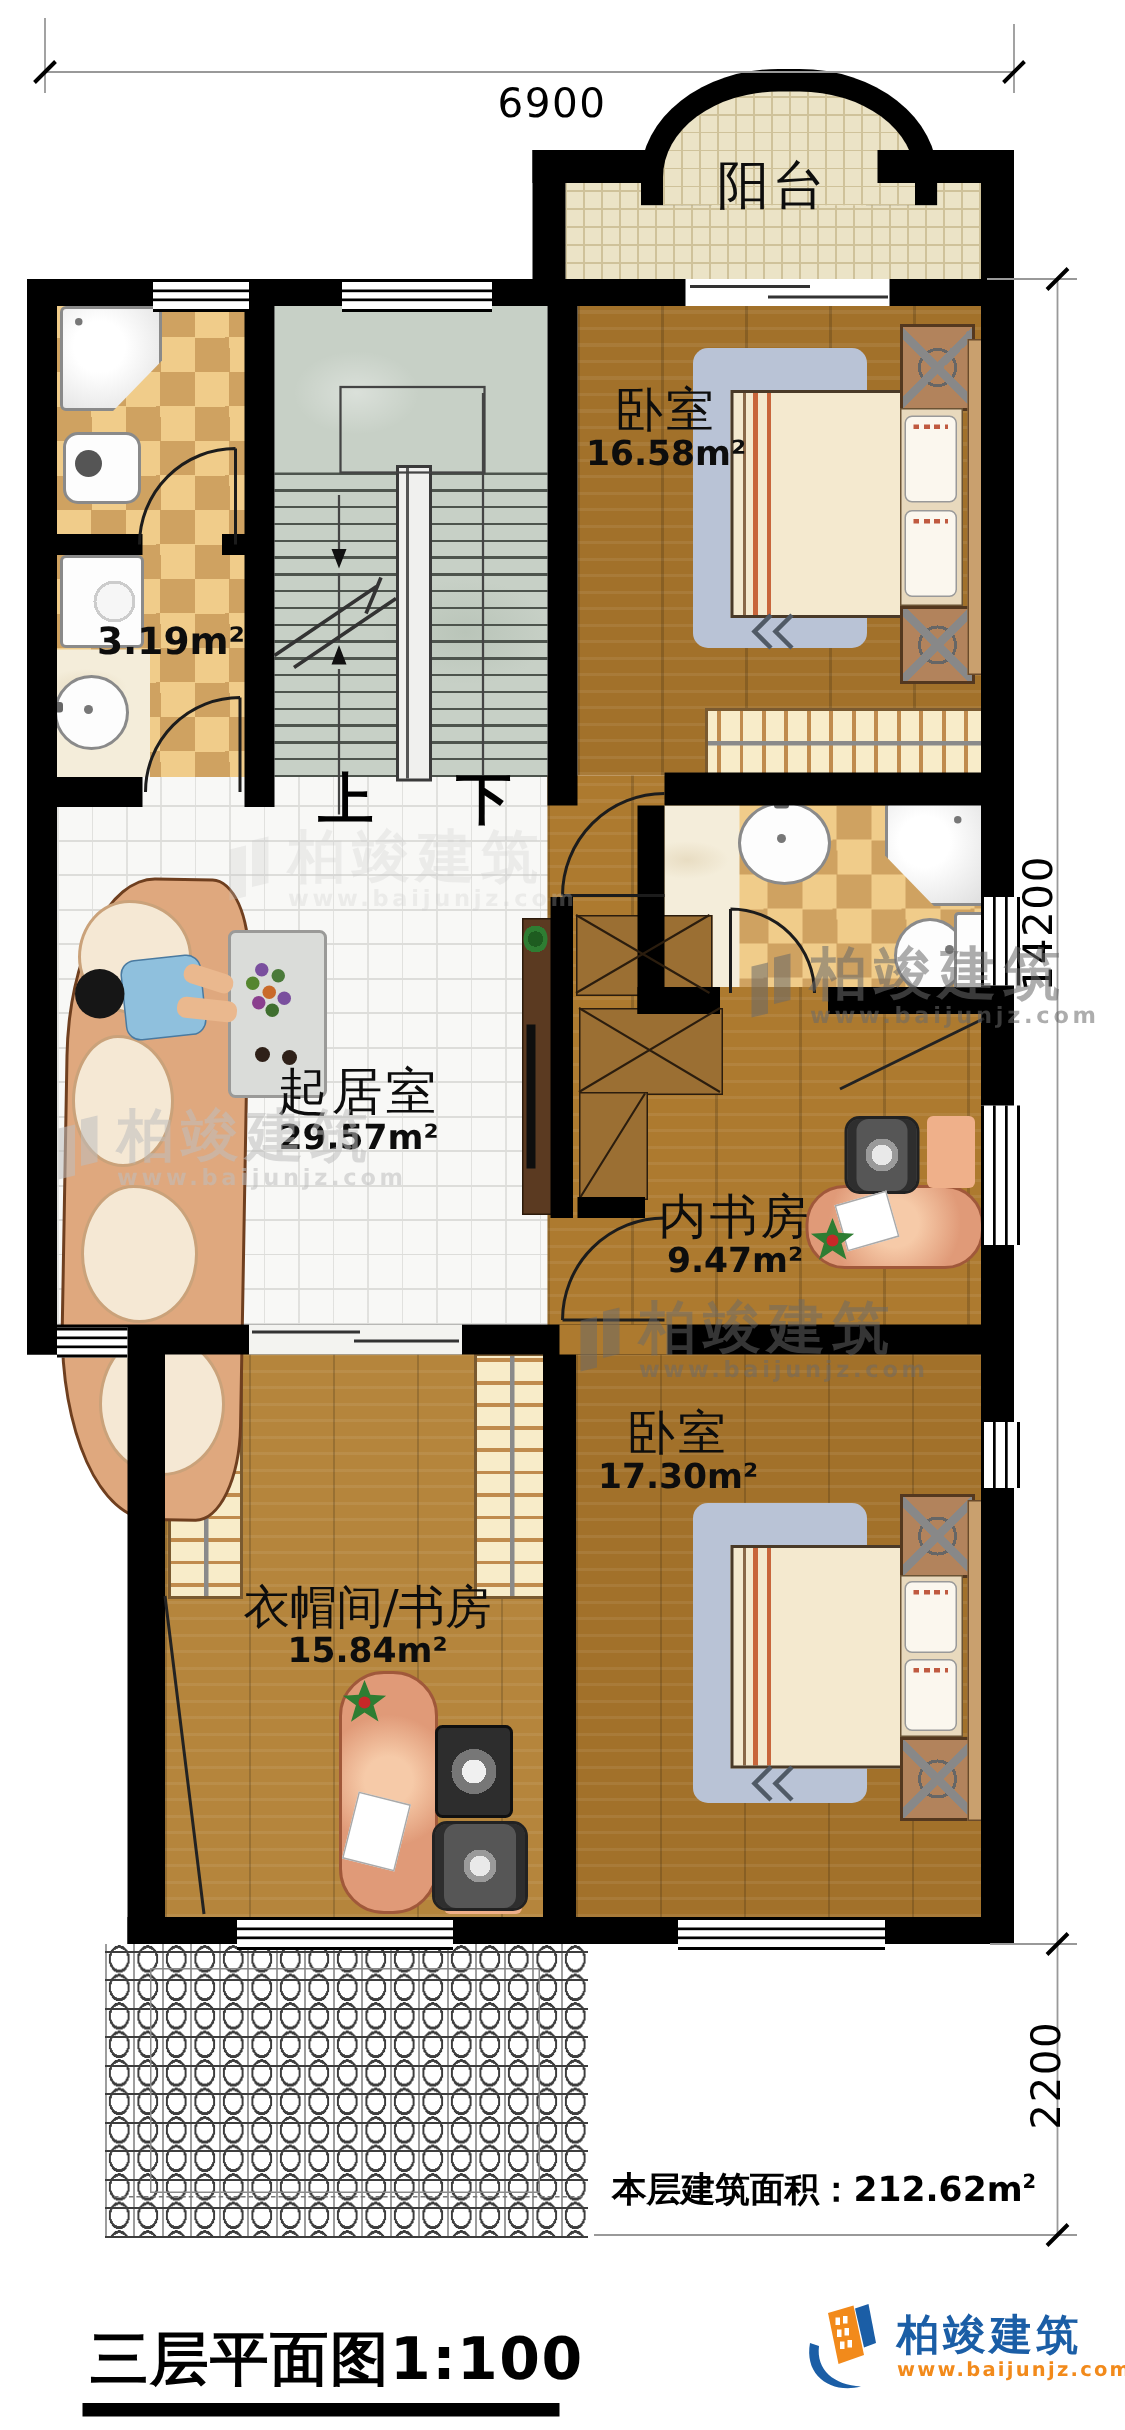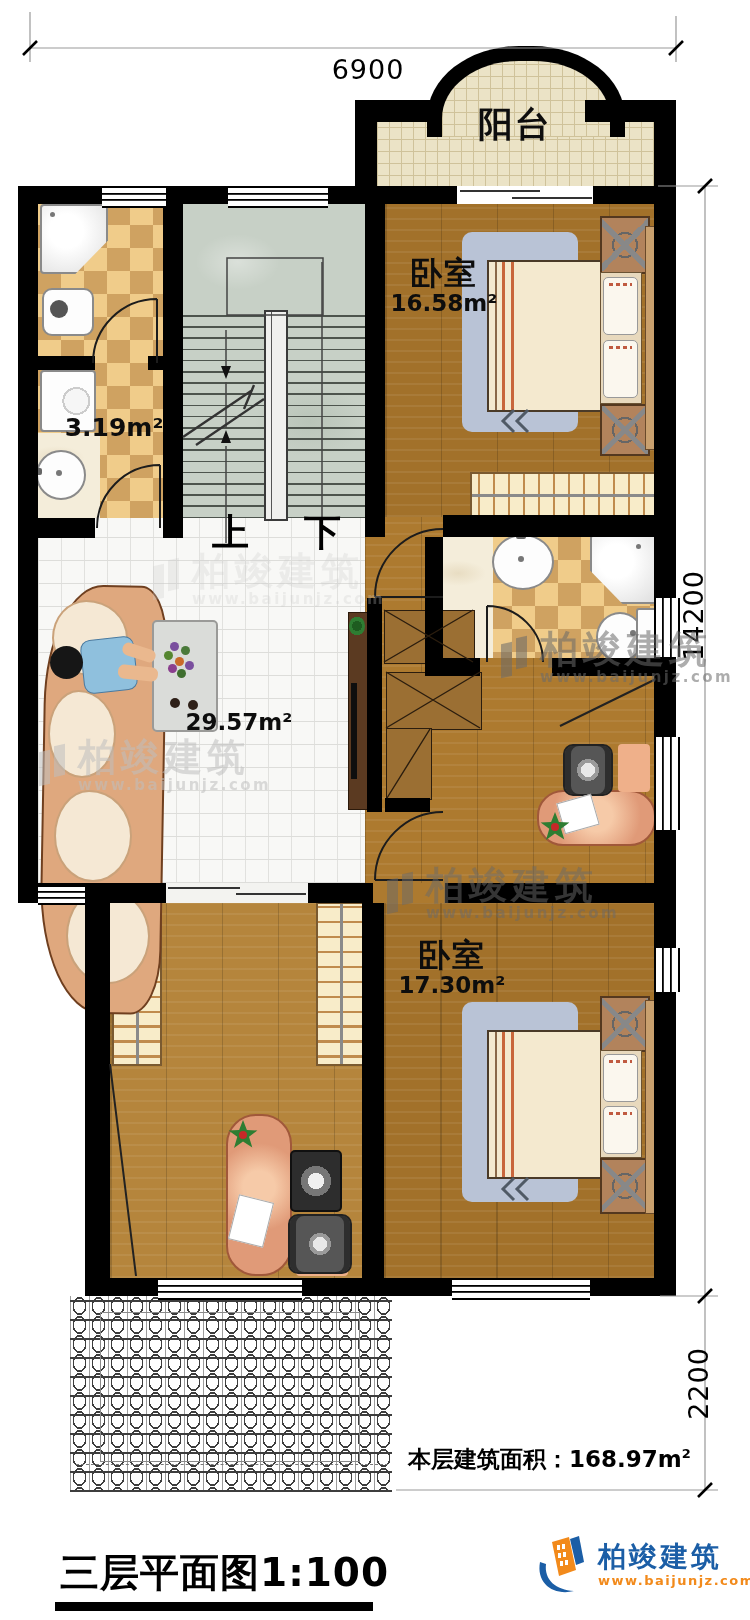--- a/index.html
+++ b/index.html
@@ -99,21 +99,21 @@
   .monitor{position:absolute;background:#2d2d2d;border:2px solid #101010;border-radius:5px;z-index:11;
     background-image:radial-gradient(circle at 50% 50%,#f0f0f0 0 8px,#777 8px 15px,transparent 15px);}
   .paper{position:absolute;background:#fff;border:1.5px solid #aaa;z-index:12;}
   .mat{position:absolute;background:#efb08a;border-radius:4px;z-index:10;}
   .star{position:absolute;background:#2e7d32;z-index:12;
     clip-path:polygon(50% 0,63% 33%,98% 35%,70% 56%,81% 92%,50% 72%,20% 93%,31% 56%,2% 35%,37% 33%);}
   .stardot{position:absolute;background:#c62828;border-radius:50%;z-index:13;}
   .closet{position:absolute;background:#9b6f33;border:1.5px solid #2b1d0e;z-index:10;}
   
   .rlabel{position:absolute;text-align:center;color:#0d0d0d;z-index:40;line-height:1.08;}
-  .rname{display:block;font-weight:700;font-size:32px;letter-spacing:2px;white-space:nowrap;}
+  .rname{display:block;font-weight:400;font-size:32px;letter-spacing:2px;white-space:nowrap;}
   .rarea{display:block;font-weight:700;font-size:23px;white-space:nowrap;}
   .updown{position:absolute;font-size:37px;font-weight:800;color:#000;z-index:40;}
   .dim{position:absolute;color:#000;font-size:27px;font-weight:500;text-align:center;z-index:35;letter-spacing:1px;}
   .lines{position:absolute;left:0;top:0;z-index:30;pointer-events:none;}
   
   .wm{position:absolute;display:flex;align-items:center;gap:10px;z-index:44;pointer-events:none;}
   .wmic{width:30px;height:46px;position:relative;flex:0 0 auto;}
   .wmic i{position:absolute;background:currentColor;}
   .wmic i.b1{left:1px;top:8px;width:11px;height:34px;transform:skewY(-14deg);}
   .wmic i.b2{left:16px;top:2px;width:11px;height:31px;transform:skewY(-14deg);}
@@ -316,25 +316,34 @@
     <span class="rname" style="font-size:35px;">阳台</span>
   </div>
   <div class="rlabel" style="left:58px;top:414px;width:112px;">
     <span class="rarea" style="font-size:25px;">3.19m²</span>
   </div>
   <div class="rlabel" style="left:388px;top:256px;width:112px;">
     <span class="rname">卧室</span>
     <span class="rarea">16.58m²</span>
   </div>
   <div class="rlabel" style="left:172px;top:710px;width:134px;">
+    <span class="rname" style="font-size:34px;">起居室</span>
     <span class="rarea">29.57m²</span>
+  </div>
+  <div class="rlabel" style="left:430px;top:794px;width:120px;">
+    <span class="rname">内书房</span>
+    <span class="rarea">9.47m²</span>
   </div>
   <div class="rlabel" style="left:396px;top:938px;width:112px;">
     <span class="rname">卧室</span>
     <span class="rarea">17.30m²</span>
+  </div>
+  <div class="rlabel" style="left:140px;top:1056px;width:210px;">
+    <span class="rname" style="font-size:31px;letter-spacing:0;">衣帽间/书房</span>
+    <span class="rarea">15.84m²</span>
   </div>
   <div class="updown" style="left:212px;top:508px;">上</div>
   <div class="updown" style="left:304px;top:508px;">下</div>
 
   <div class="dim" style="left:320px;top:54px;width:96px;">6900</div>
   <div class="dim" style="left:628px;top:600px;width:130px;transform:rotate(-90deg);">14200</div>
   <div class="dim" style="left:646px;top:1368px;width:104px;transform:rotate(-90deg);">2200</div>
 
   <div class="wm" style="left:500px;top:630px;color:rgba(105,105,105,.55);">
     <div class="wmic">
@@ -370,21 +379,21 @@
     <div class="wmic">
         <i class="b1"></i>
         <i class="b2"></i>
       </div>
     <div>
       <div class="wmname">柏竣建筑</div>
       <div class="wmurl">www.baijunjz.com</div>
     </div>
   </div>
 
-  <div class="areanote"><span>本层建筑面积：168.97m</span><sup>2</sup></div>
+  <div class="areanote"><span>本层建筑面积：212.62m</span><sup>2</sup></div>
   <div class="title">三层平面图1:100</div>
   <div class="titlebar"></div>
 
   <div class="brand">
     <svg width="58" height="62" viewBox="0 0 58 62">
       <path d="M8,28 C4,50 22,62 42,57 C24,56 12,46 14,30 Z" fill="#1b5ea6"></path>
       <path d="M20,8 L37,3 L44,36 L27,42 Z" fill="#f28a1b"></path>
       <path d="M38,5 L47,2 L52,28 L44,31 Z" fill="#1b5ea6"></path>
       <g fill="#fff">
         <rect x="25" y="11" width="3" height="5"></rect>

